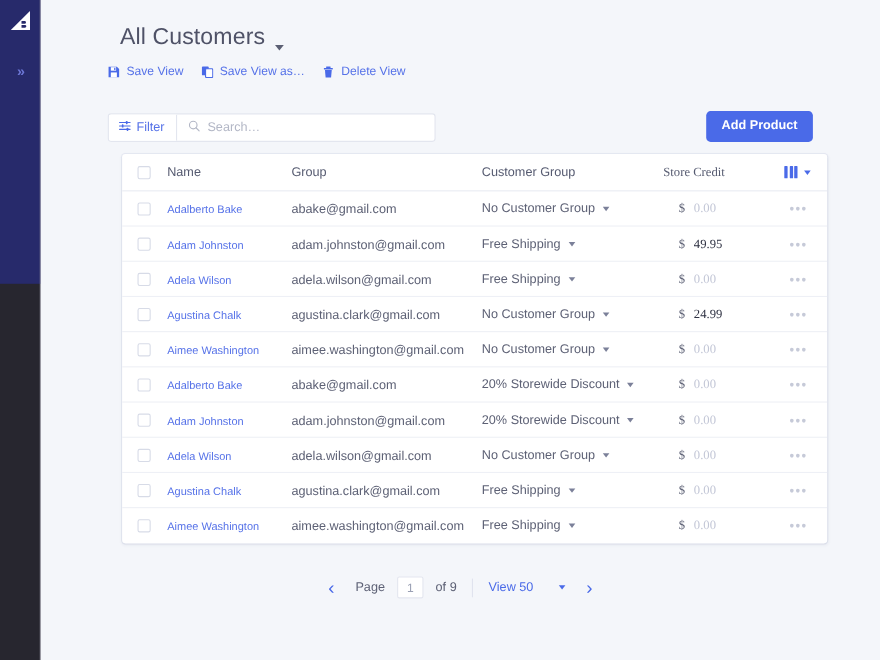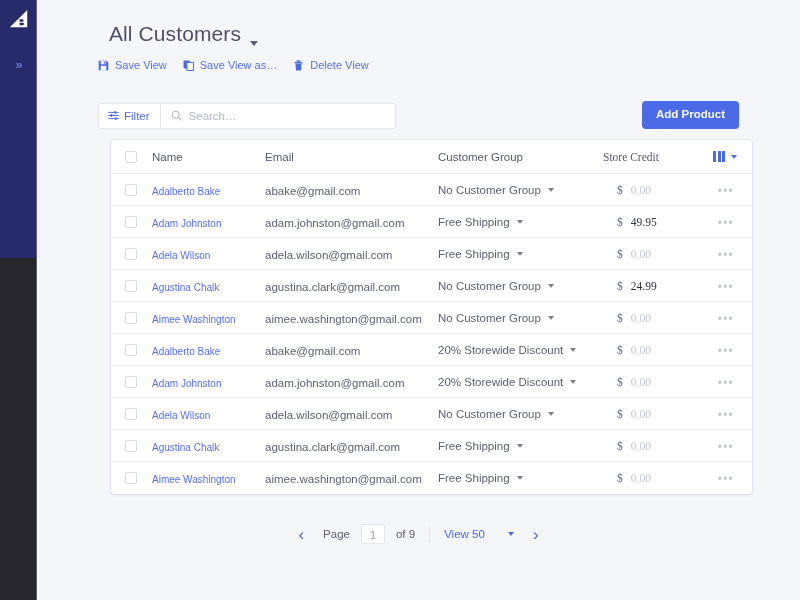--- a/index.html
+++ b/index.html
@@ -415,21 +415,21 @@
       <div class="add-product-btn">Add Product</div>
     </div>
 
     <div class="table-card">
 
       <div class="trow thead">
         <div class="cb">
             <div class="cbox"></div>
           </div>
         <div class="c-name th">Name</div>
-        <div class="c-email th">Email</div>
+        <div class="c-email th">Group</div>
         <div class="c-group th">Customer Group</div>
         <div class="c-credit th">Store Credit</div>
         <div class="c-act">
           <div class="cols-icon-wrap">
             <span class="cols-icon">
                 <i></i>
                 <i></i>
                 <i></i>
               </span>
             <span class="mini-caret" style="border-top-color:#4a6ae8"></span>

